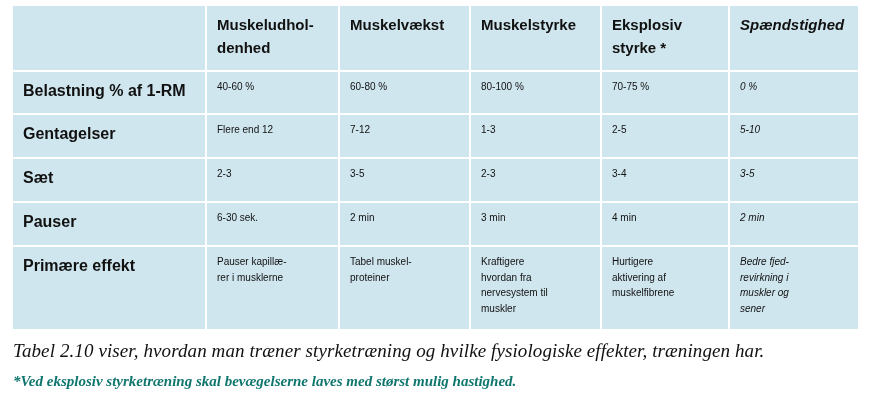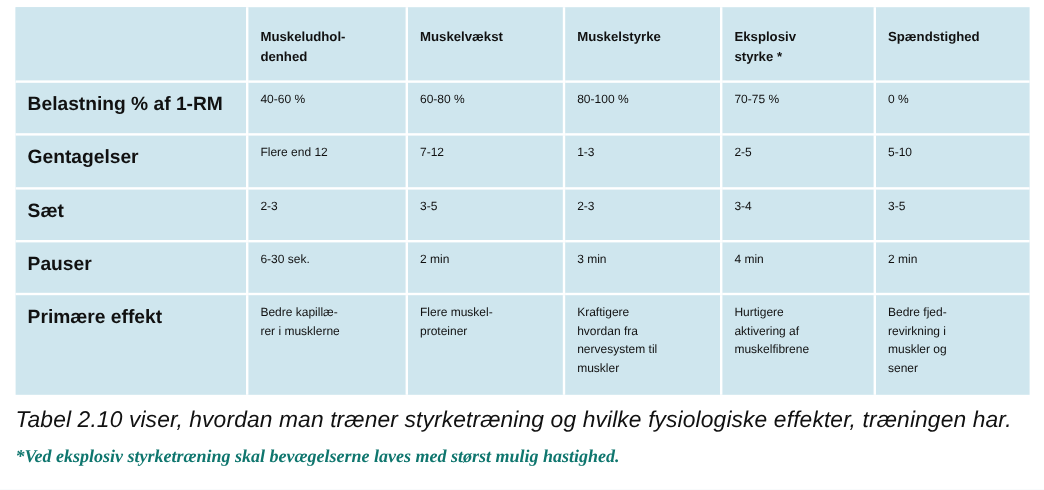--- a/index.html
+++ b/index.html
@@ -47,48 +47,49 @@
     border-right: 2px solid #ffffff;
     border-bottom: 2px solid #ffffff;
     text-align: left;
     font-weight: normal;
     color: #111111;
     font-size: 10px;
     line-height: 1.55;
   }
   table.grid td:last-child, table.grid th:last-child {
     border-right: none;
+    font-style: italic;
   }
   table.grid tr:last-child td {
     border-bottom: none;
     border-radius: 18px;
   }
   table.grid thead th {
     font-weight: bold;
-    font-size: 11px;
-    padding-top: 17px;
+    font-size: 15px;
+    padding-top: 7px;
     padding-bottom: 10px;
   }
   table.grid thead th.corner {
     background: #cfe6ee;
   }
   table.grid tbody td.rowhead {
     font-weight: bold;
     font-size: 16px;
     white-space: nowrap;
   }
   .hdr-line { display: block; }
   .cell-line { display: block; }
 
   .caption {
     position: absolute;
     left: 13px;
     top: 340px;
     width: 845px;
-    font-family: Liberation Sans, sans-serif;
+    font-family: Liberation Serif, serif;
     font-style: italic;
     font-size: 19px;
     color: #111111;
     letter-spacing: 0.1px;
   }
   .footnote {
     position: absolute;
     left: 13px;
     top: 373px;
     width: 845px;
@@ -210,25 +211,25 @@
             <span class="cell-line">4 min</span>
           </td>
           <td>
             <span class="cell-line">2 min</span>
           </td>
         </tr>
 
         <tr>
           <td class="rowhead">Primære effekt</td>
           <td>
-            <span class="cell-line">Bedre kapillæ-</span>
+            <span class="cell-line">Pauser kapillæ-</span>
             <span class="cell-line">rer i musklerne</span>
           </td>
           <td>
-            <span class="cell-line">Flere muskel-</span>
+            <span class="cell-line">Tabel muskel-</span>
             <span class="cell-line">proteiner</span>
           </td>
           <td>
             <span class="cell-line">Kraftigere</span>
             <span class="cell-line">hvordan fra</span>
             <span class="cell-line">nervesystem til</span>
             <span class="cell-line">muskler</span>
           </td>
           <td>
             <span class="cell-line">Hurtigere</span>

